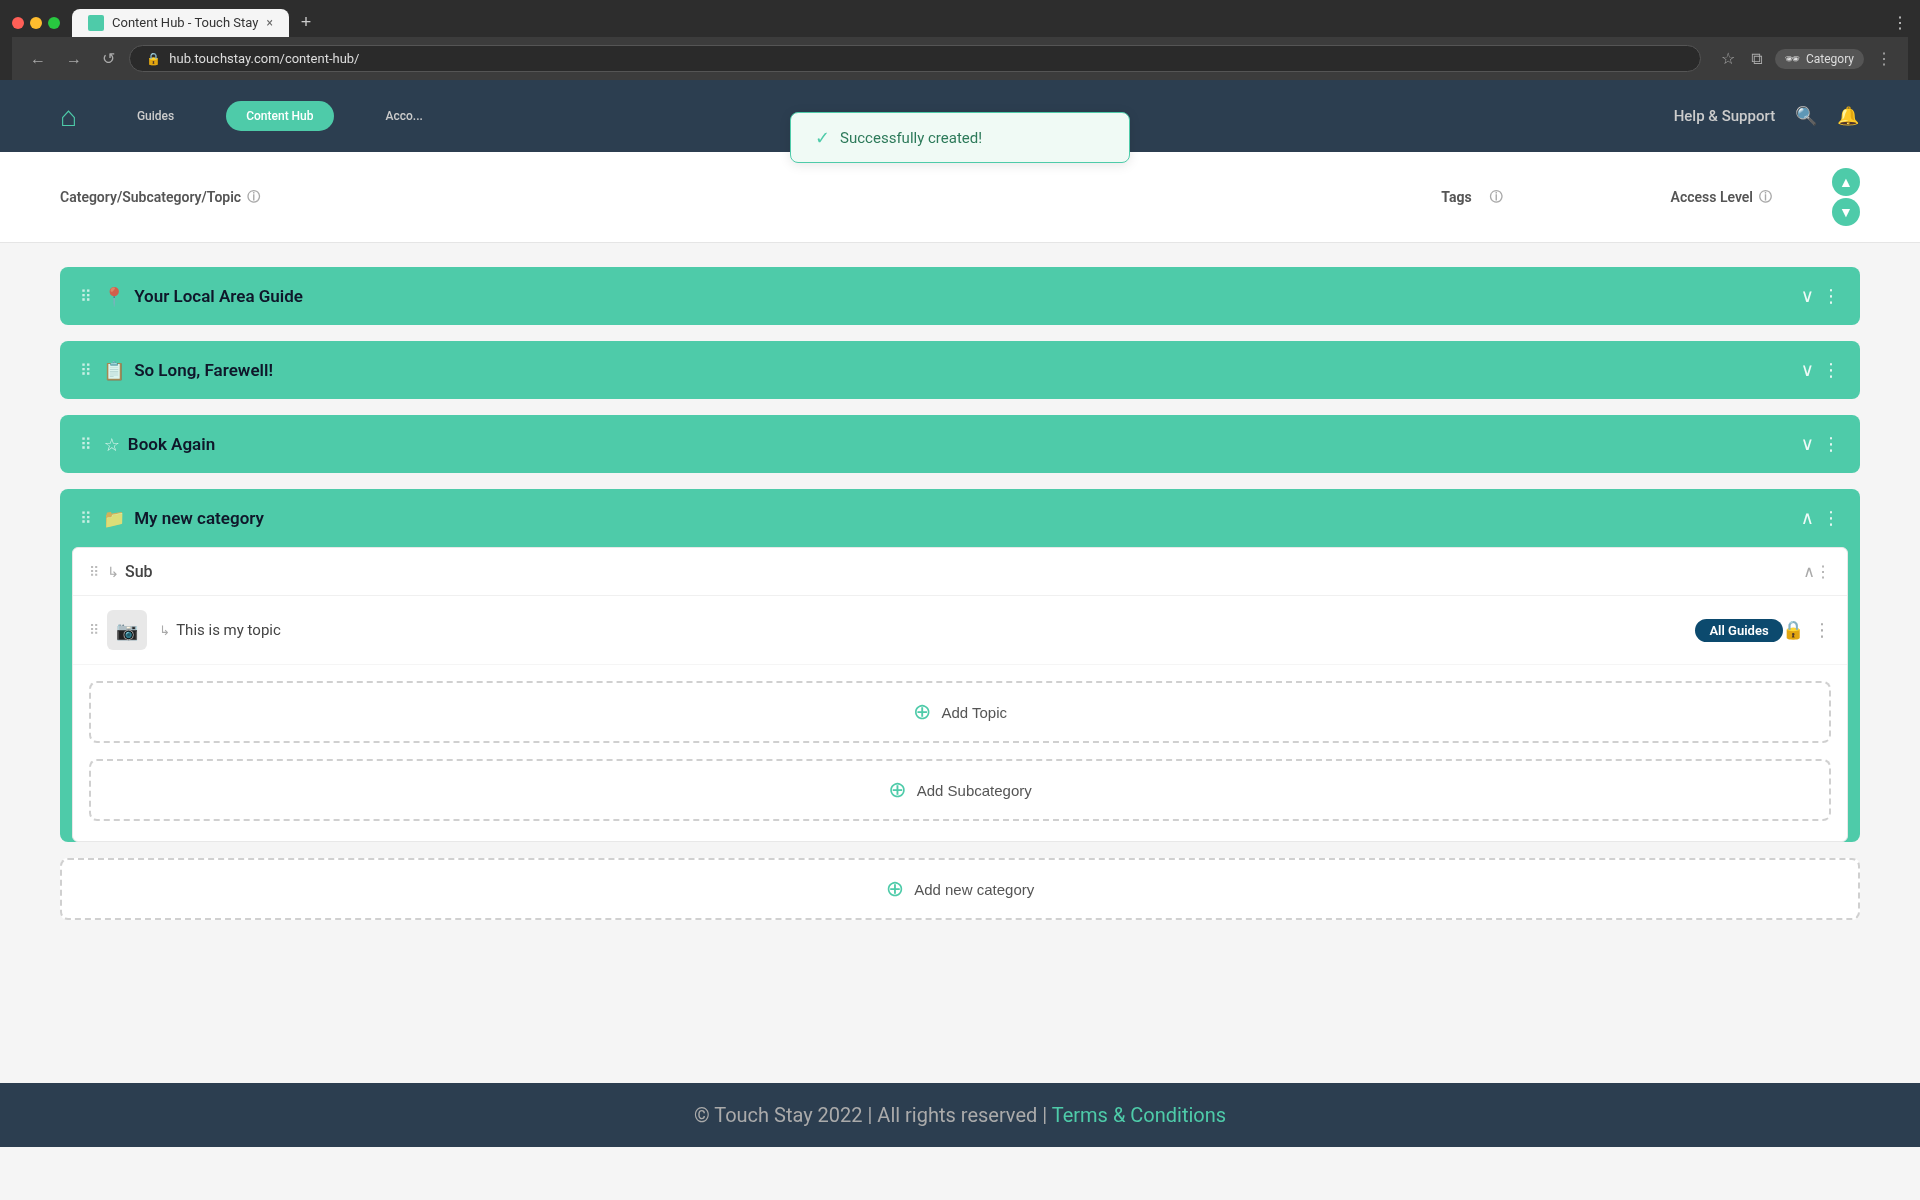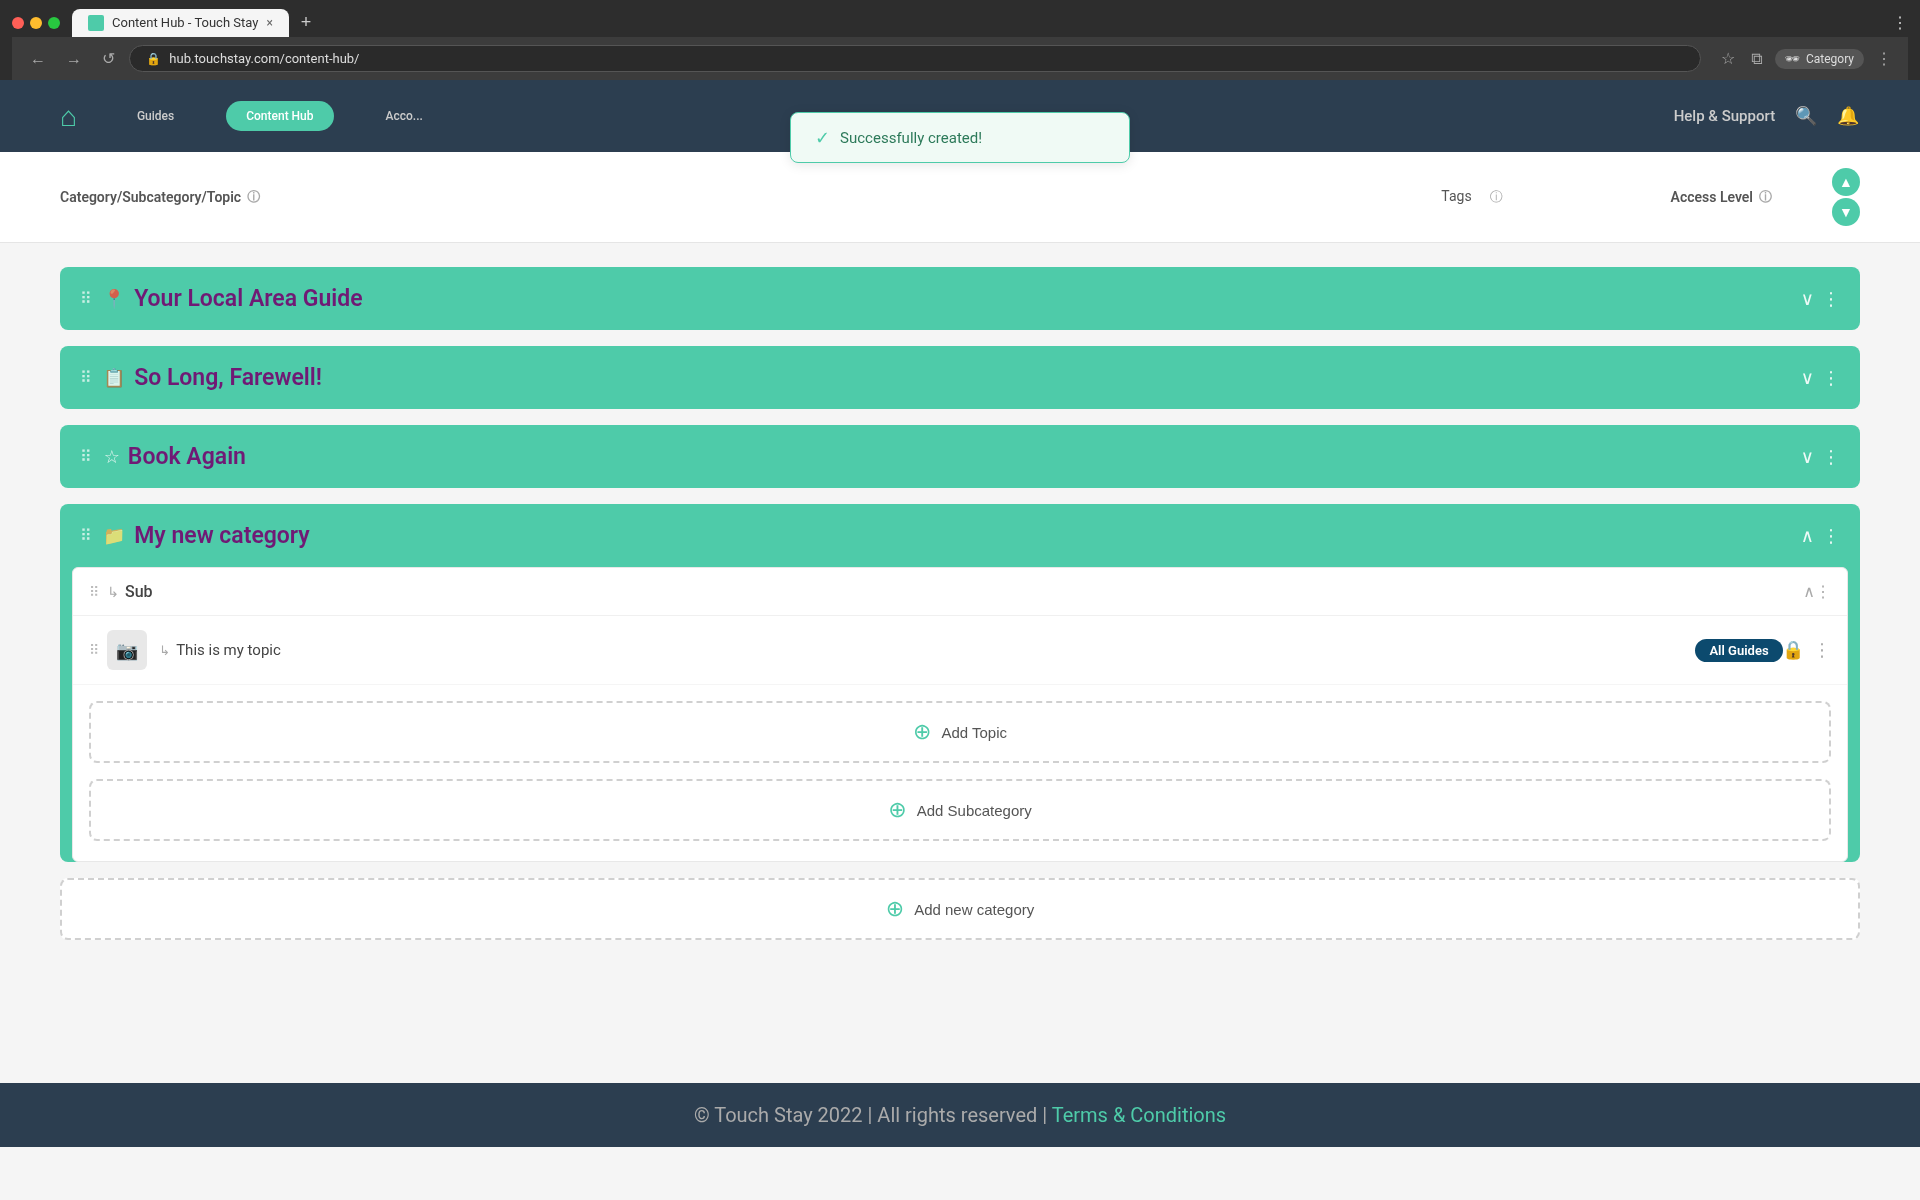--- a/index.html
+++ b/index.html
@@ -37,35 +37,35 @@
     .header-icon-btn { background: none; border: none; color: #ccc; font-size: 18px; cursor: pointer; }
 
     
     .toast-container { position: fixed; top: 112px; left: 50%; transform: translateX(-50%); z-index: 1000; }
     .toast { background: #f0faf5; border: 1px solid #4ecba9; border-radius: 8px; padding: 14px 24px; display: flex; align-items: center; gap: 10px; font-size: 15px; color: #2d7a5a; min-width: 340px; box-shadow: 0 2px 12px rgba(0,0,0,0.1); }
     .toast-icon { color: #4ecba9; font-size: 18px; }
 
     
     .column-headers { background: #fff; border-bottom: 1px solid #e5e5e5; padding: 16px 60px; display: flex; align-items: center; }
     .col-category { flex: 1; color: #555; font-size: 14px; font-weight: 600; display: flex; align-items: center; gap: 6px; }
-    .col-tags { width: 200px; text-align: center; color: #555; font-size: 14px; font-weight: 400; display: flex; align-items: flex-start; justify-content: center; gap: 18px; }
+    .col-tags { width: 200px; text-align: center; color: #555; font-size: 14px; font-weight: 700; display: flex; align-items: center; justify-content: center; gap: 18px; }
     .col-access { width: 200px; text-align: right; color: #555; font-size: 14px; font-weight: 600; display: flex; align-items: center; justify-content: flex-end; gap: 6px; margin-right: 60px; }
     .sort-btns { display: flex; flex-direction: column; gap: 2px; }
     .sort-btn { width: 28px; height: 28px; border-radius: 50%; background: #4ecba9; border: none; color: white; cursor: pointer; display: flex; align-items: center; justify-content: center; font-size: 14px; }
     .info-icon { color: #aaa; font-size: 13px; cursor: pointer; }
 
     
     .main-content { padding: 24px 60px; background: #f5f5f5; min-height: 800px; }
 
     
     .category-row { background: #4ecba9; border-radius: 8px; margin-bottom: 16px; overflow: visible; }
     .category-header { display: flex; align-items: center; padding: 18px 20px; cursor: pointer; }
     .drag-handle { color: rgba(255,255,255,0.7); font-size: 16px; margin-right: 12px; cursor: grab; }
     .category-icon { color: rgba(255,255,255,0.8); font-size: 18px; margin-right: 8px; }
-    .category-title { color: #701a75; font-size: 23px; font-weight: 600; flex: 1; }
+    .category-title { color: #0f172a; font-size: 17px; font-weight: 600; flex: 1; }
     .row-actions { display: flex; align-items: center; gap: 8px; margin-left: auto; }
     .chevron-btn { background: none; border: none; color: rgba(255,255,255,0.9); font-size: 18px; cursor: pointer; }
     .more-btn { background: none; border: none; color: rgba(255,255,255,0.9); font-size: 18px; cursor: pointer; }
 
     
     .subcategory-container { background: #fff; margin: 0 12px 12px; border-radius: 6px; border: 1px solid #e8e8e8; }
     .subcategory-header { display: flex; align-items: center; padding: 14px 16px; border-bottom: 1px solid #f0f0f0; }
     .sub-drag { color: #bbb; font-size: 14px; cursor: grab; margin-right: 8px; }
     .sub-arrow { color: #aaa; font-size: 14px; margin-right: 6px; }
     .sub-title { color: #444; font-size: 16px; font-weight: 500; flex: 1; }

